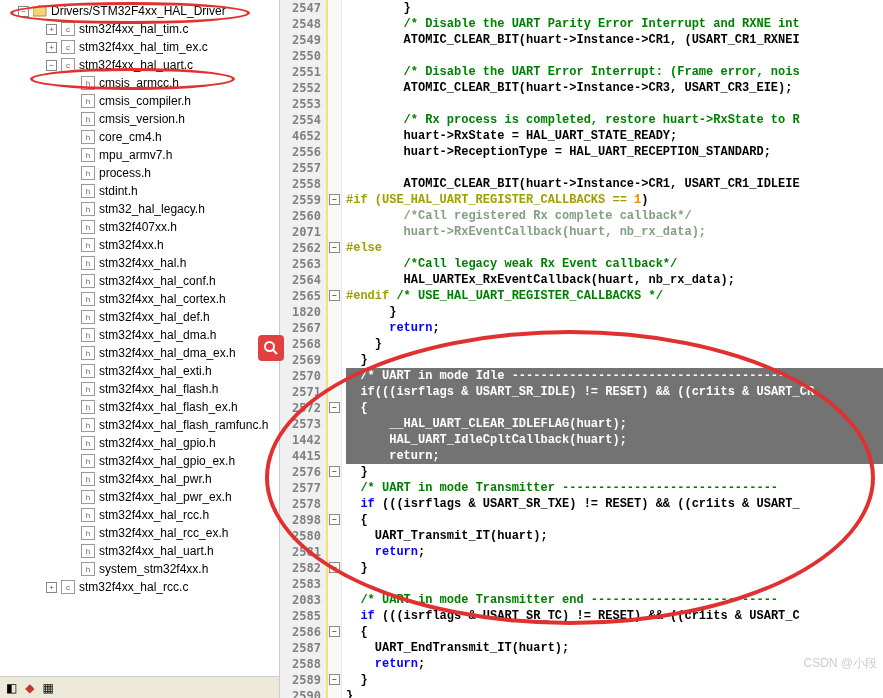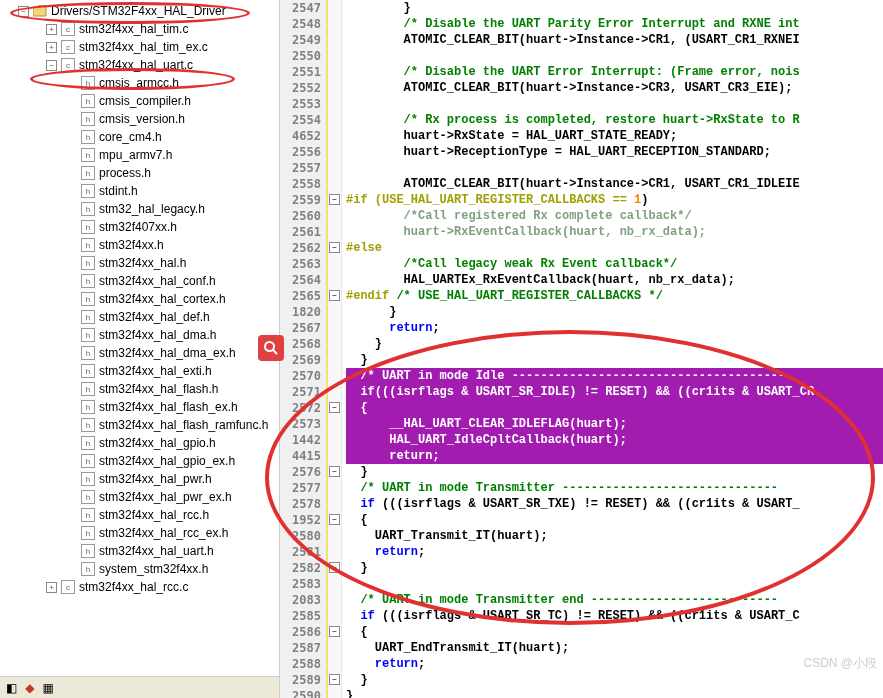--- a/index.html
+++ b/index.html
@@ -18,21 +18,21 @@
 .gutter { width: 48px; background: #f0f0f0; border-right: 1px solid #ddd; font-family: Consolas, monospace; font-size: 12px; color: #808080; text-align: right; padding: 0 6px; line-height: 16px; }
 .fold-col { width: 14px; background: #f8f8f8; border-right: 1px solid #e8e8e8; position: relative; }
 .fold-mark { position: absolute; left: 1px; width: 11px; height: 11px; border: 1px solid #888; background: #fff; font-size: 8px; display: flex; align-items: center; justify-content: center; color: #555; }
 .code-area { flex: 1; font-family: Consolas, "Courier New", monospace; font-size: 12px; line-height: 16px; overflow: hidden; position: relative; padding-left: 4px; white-space: pre; }
 .line { height: 16px; }
 .c-comment { color: #008000; }
 .c-keyword { color: #0000ff; }
 .c-pp { color: #a0a000; }
 .c-num { color: #ff8000; }
 .c-disabled { color: #80a080; }
-.hl-sel { background: #a21caf; color: #fff; }
+.hl-sel { background: #737373; color: #fff; }
 .hl-sel .c-comment, .hl-sel .c-keyword { color: #fff; }
 .big-ellipse { position: absolute; left: 265px; top: 330px; width: 610px; height: 295px; border: 4px solid #e03030; border-radius: 50%; pointer-events: none; }
 .search-btn { position: absolute; left: 258px; top: 335px; width: 26px; height: 26px; background: #e04040; border-radius: 4px; display: flex; align-items: center; justify-content: center; z-index: 5; }
 .search-btn svg { width: 16px; height: 16px; }
 .toolbar-bottom { position: absolute; bottom: 0; left: 0; height: 22px; background: #ece9d8; border-top: 1px solid #ccc; width: 280px; display: flex; align-items: center; padding: 0 6px; gap: 8px; }
 .watermark { position: absolute; right: 6px; bottom: 26px; color: #ccc; font-size: 12px; z-index: 3; }
 .yellow-bar { position: absolute; left: 46px; top: 0; width: 4px; height: 100%; background: linear-gradient(#f8e070 0%, #f8e070 100%); z-index: 0; }
 </style>
 </head>
 <body>
@@ -325,39 +325,39 @@
       <div class="line">2551</div>
       <div class="line">2552</div>
       <div class="line">2553</div>
       <div class="line">2554</div>
       <div class="line">4652</div>
       <div class="line">2556</div>
       <div class="line">2557</div>
       <div class="line">2558</div>
       <div class="line">2559</div>
       <div class="line">2560</div>
-      <div class="line">2561</div>
+      <div class="line">2071</div>
       <div class="line">2562</div>
       <div class="line">2563</div>
       <div class="line">2564</div>
       <div class="line">2565</div>
       <div class="line">1820</div>
       <div class="line">2567</div>
       <div class="line">2568</div>
       <div class="line">2569</div>
       <div class="line">2570</div>
       <div class="line">2571</div>
       <div class="line">2572</div>
       <div class="line">2573</div>
       <div class="line">1442</div>
       <div class="line">4415</div>
       <div class="line">2576</div>
       <div class="line">2577</div>
       <div class="line">2578</div>
-      <div class="line">1952</div>
+      <div class="line">2898</div>
       <div class="line">2580</div>
       <div class="line">2581</div>
       <div class="line">2582</div>
       <div class="line">2583</div>
       <div class="line">2083</div>
       <div class="line">2585</div>
       <div class="line">2586</div>
       <div class="line">2587</div>
       <div class="line">2588</div>
       <div class="line">2589</div>

